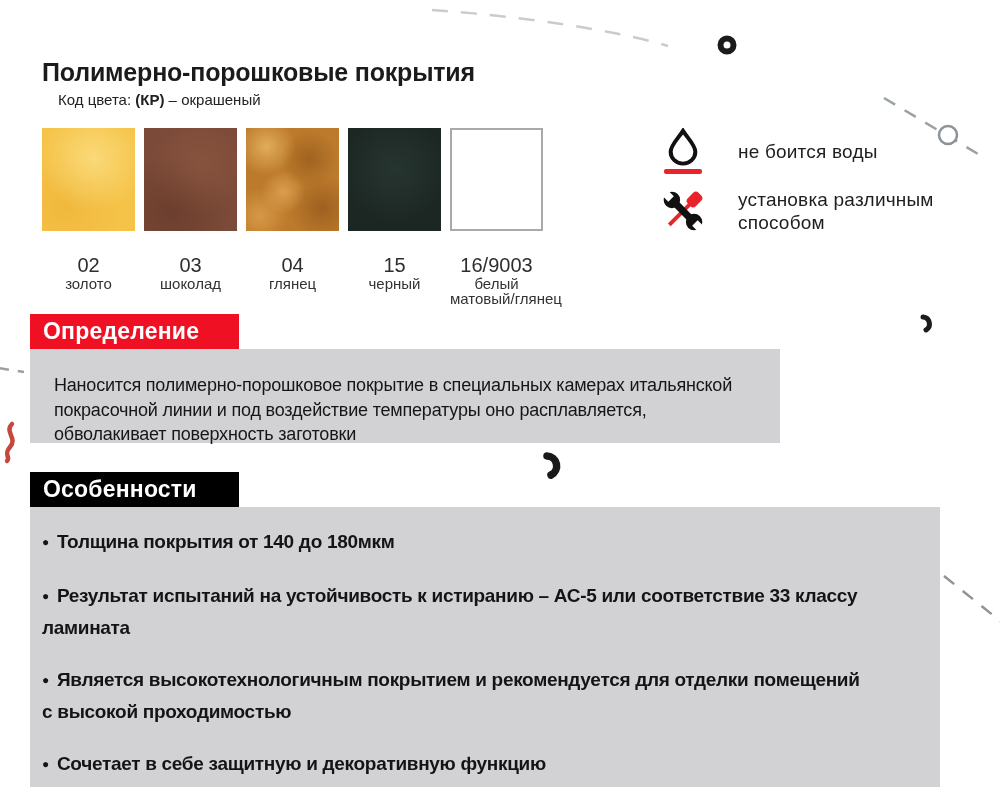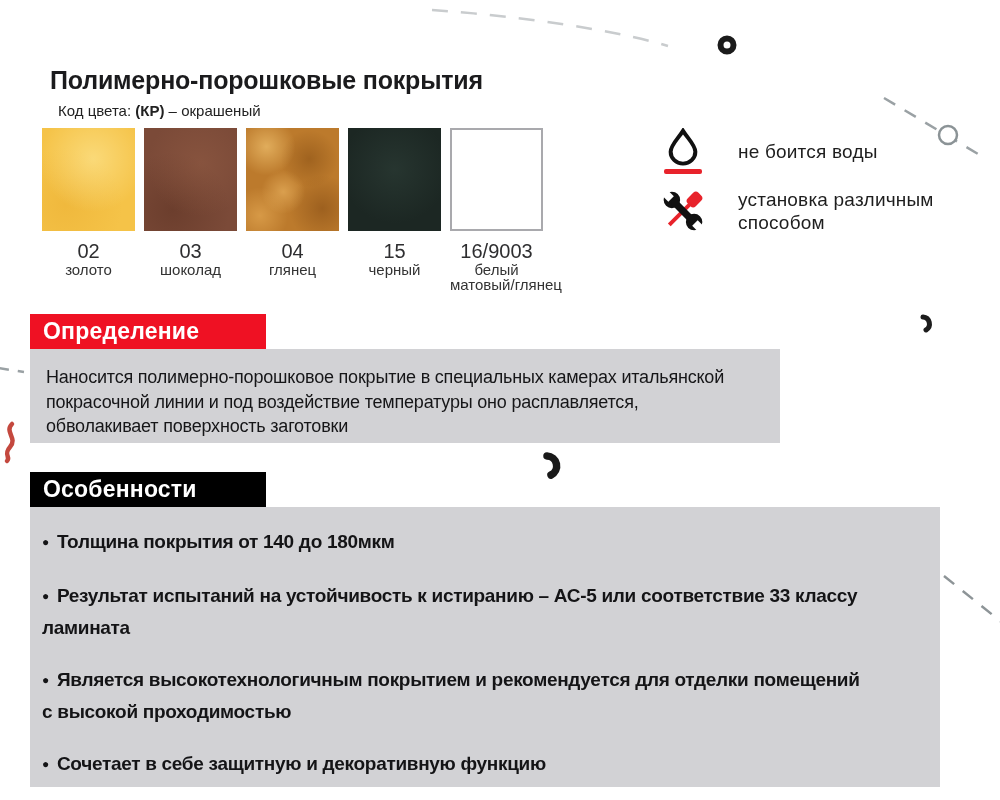--- a/index.html
+++ b/index.html
@@ -5,55 +5,55 @@
   html,body{margin:0;padding:0;background:#fff;}
   .canvas{
     position:relative;width:1000px;height:800px;background:#fff;overflow:hidden;
     font-family:"Liberation Sans",sans-serif;color:#1d1d1f;
   }
   .decor{position:absolute;inset:0;z-index:0;pointer-events:none;}
   .layer{position:absolute;z-index:1;}
 
   
   .hdr{left:42px;top:58px;}
-  .hdr h1{margin:8px;font-size:25px;line-height:28px;font-weight:800;letter-spacing:-.2px;color:#1b1b1d;}
+  .hdr h1{margin:0;font-size:25px;line-height:28px;font-weight:800;letter-spacing:-.2px;color:#1b1b1d;}
   .hdr .sub{margin:5px 16px 0;font-size:15px;color:#222;}
   .hdr .sub b{font-weight:700;}
 
   
   .sw-row{left:42px;top:128px;display:flex;gap:9px;}
   .sw-cell{width:93px;text-align:center;}
   .sw{width:93px;height:103px;}
   .tx-gold{background-image:radial-gradient(circle at 55% 30%,rgba(255,236,160,.55),transparent 60%),radial-gradient(circle at 25% 75%,rgba(230,165,40,.35),transparent 55%);}
   .tx-choco{background-image:radial-gradient(circle at 60% 35%,rgba(150,95,70,.45),transparent 60%),radial-gradient(circle at 30% 80%,rgba(80,40,25,.35),transparent 55%);}
   .tx-bronze{background-image:
     radial-gradient(circle at 22% 18%,rgba(255,214,130,.55),transparent 26%),
     radial-gradient(circle at 68% 30%,rgba(125,70,15,.45),transparent 30%),
     radial-gradient(circle at 40% 62%,rgba(255,205,120,.45),transparent 26%),
     radial-gradient(circle at 82% 78%,rgba(120,65,15,.45),transparent 30%),
     radial-gradient(circle at 15% 85%,rgba(255,200,110,.4),transparent 24%);}
   .tx-black{background-image:radial-gradient(circle at 50% 40%,rgba(70,95,85,.25),transparent 70%);}
   .sw-white{box-sizing:border-box;border:2px solid;}
-  .sw-code{margin-top:9px;font-size:20px;font-weight:500;color:#2e2e30;line-height:22px;}
+  .sw-code{margin-top:23px;font-size:20px;font-weight:500;color:#2e2e30;line-height:22px;}
   .sw-name{font-size:15px;color:#333;line-height:15px;white-space:nowrap;}
 
   
   .benefits{left:656px;top:128px;width:300px;}
   .benefit{display:flex;align-items:center;gap:28px;margin-bottom:11px;}
   .b-ico{width:54px;display:flex;justify-content:center;flex:0 0 54px;}
   .b-label{font-size:19px;font-weight:500;line-height:23px;color:#1e1e1e;letter-spacing:.2px;}
   .drop-wrap{display:flex;flex-direction:column;align-items:center;}
   .drop-underline{width:38px;height:5px;border-radius:2px;margin-top:3px;}
 
   
-  .red-head{position:absolute;left:30px;width:236px;height:35px;display:flex;align-items:center;
+  .red-head{position:absolute;left:30px;width:209px;height:35px;display:flex;align-items:center;
     padding-left:13px;box-sizing:border-box;color:#fff;font-size:23px;font-weight:700;letter-spacing:.2px;}
   .grey-block{position:absolute;left:30px;box-sizing:border-box;}
   .def-block{top:349px;width:750px;height:94px;padding:12px 12px;}
-  .def-block p{margin:4px;max-width:700px;font-size:18px;line-height:24.5px;font-weight:500;letter-spacing:-.2px;color:#161618;}
+  .def-block p{margin:12px;max-width:700px;font-size:18px;line-height:24.5px;font-weight:500;letter-spacing:-.2px;color:#161618;}
   .feat-block{top:507px;width:910px;height:280px;padding:20px 18px 0 12px;overflow:hidden;}
   .feat-block p{margin:0 0 22px;max-width:820px;font-size:19px;line-height:30px;font-weight:600;letter-spacing:-.3px;color:#141416;}
   .feat-block p::before{content:"●";font-size:12px;margin-right:8px;position:relative;top:-2px;}
 </style>
 </head>
 <body>
 
 <div class="canvas">
 
   <svg class="decor" width="1000" height="800" viewBox="0 0 1000 800">

